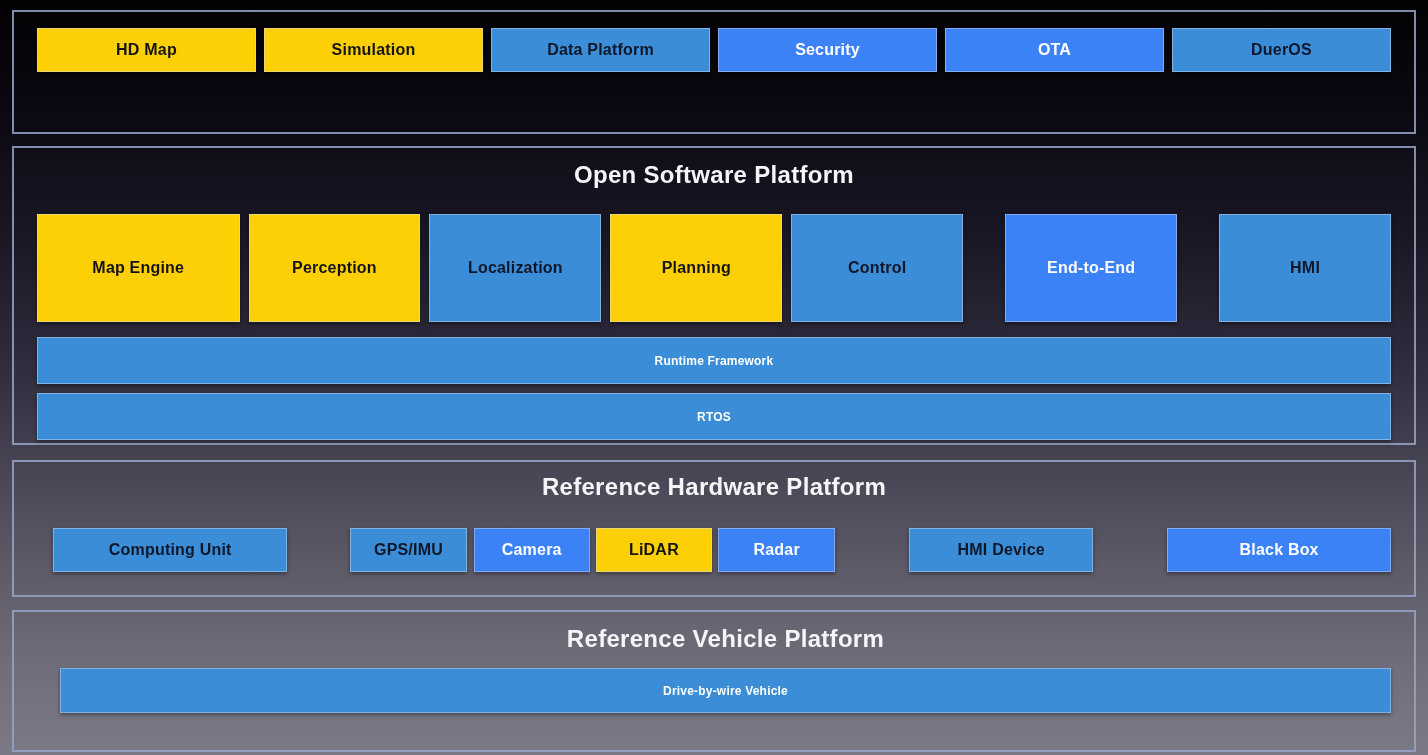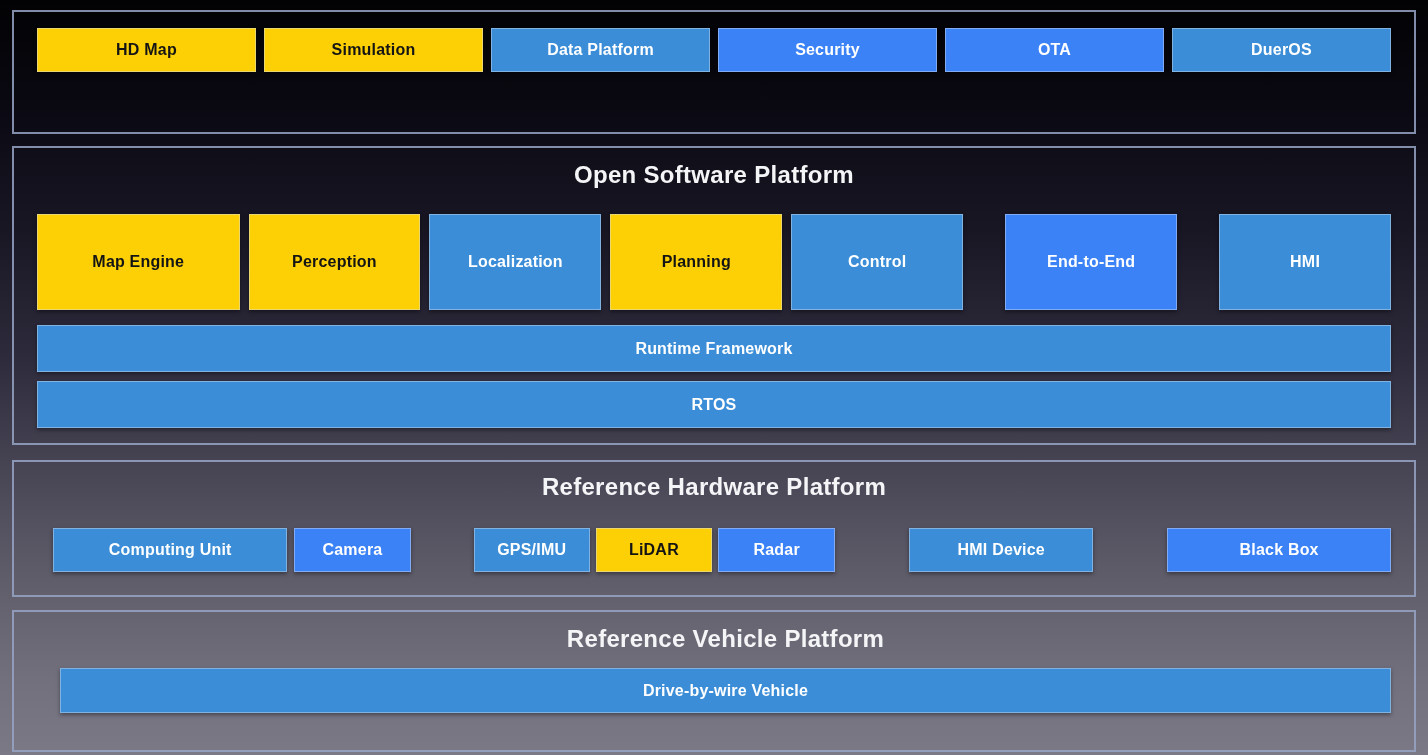--- a/index.html
+++ b/index.html
@@ -33,38 +33,38 @@
   .row { display: flex; margin: 0 23px; }
 
   .box {
     display: flex; align-items: center; justify-content: center;
     font-size: 16px; font-weight: bold; text-align: center;
     border: 1px solid rgba(215, 225, 242, 0.45);
     box-shadow: 0 2px 4px rgba(0, 0, 0, 0.4);
     box-sizing: border-box; letter-spacing: 0.2px;
   }
   .c-yellow { background: #fcd005; color: #141414; }
-  .c-blue   { background: #3a8dd6; color: #ffffff; }
+  .c-blue   { background: #3a8dd6; color: #0f172a; }
   .c-red    { background: #3b82f6; color: #ffffff; }
 
   
   .row-cloud { margin-top: 16px; height: 44px; gap: 8px; }
   .row-cloud .box { flex: 1; }
 
   
-  .row-modules { margin-top: 24px; height: 96px; gap: 9px; }
+  .row-modules { margin-top: 24px; height: 108px; gap: 9px; }
   .row-modules .mod { flex: 1; }
   .row-modules .mod-wide { flex: 1.18; }
   .spacer-24 { width: 24px; flex: none; }
 
   
   .bar {
     margin: 0 23px; height: 47px;
     display: flex; align-items: center; justify-content: center;
-    font-size: 16px; font-weight: bold; color: #ffffff;
+    font-size: 12px; font-weight: bold; color: #ffffff;
     border: 1px solid rgba(215, 225, 242, 0.45);
     box-shadow: 0 2px 4px rgba(0, 0, 0, 0.4);
     box-sizing: border-box; letter-spacing: 0.2px;
   }
   .bar-runtime { margin-top: 15px; }
   .bar-rtos    { margin-top: 9px; }
   .bar-vehicle { margin-top: 14px; height: 45px; }
 
   
   .row-hardware { margin-top: 26px; height: 44px; }
@@ -103,22 +103,22 @@
       <div class="box c-blue   mod">HMI</div>
     </div>
     <div class="bar c-blue bar-runtime">Runtime Framework</div>
     <div class="bar c-blue bar-rtos">RTOS</div>
   </section>
 
   <section class="panel panel-hardware">
     <h2 class="panel-title">Reference Hardware Platform</h2>
     <div class="row row-hardware">
       <div class="box c-blue   w-242">Computing Unit</div>
+      <div class="box c-blue   w-120 ml-63">GPS/IMU</div>
       <div class="box c-red    w-120 ml-7">Camera</div>
-      <div class="box c-blue   w-120 ml-63">GPS/IMU</div>
       <div class="box c-yellow w-120 ml-6">LiDAR</div>
       <div class="box c-red    w-121 ml-6">Radar</div>
       <div class="box c-blue   w-190 ml-62">HMI Device</div>
       <div class="box c-red    w-231 ml-62">Black Box</div>
     </div>
   </section>
 
   <section class="panel panel-vehicle">
     <h2 class="panel-title">Reference Vehicle Platform</h2>
     <div class="bar c-blue bar-vehicle">Drive-by-wire Vehicle</div>

